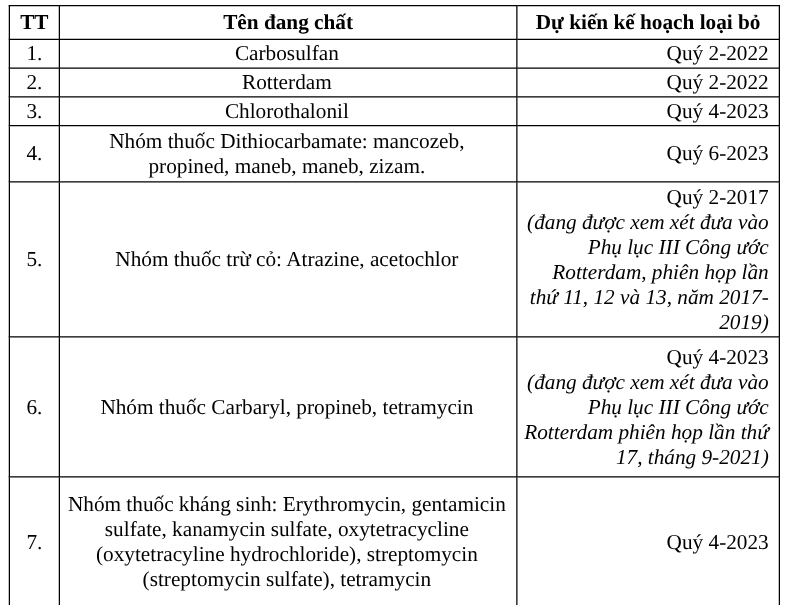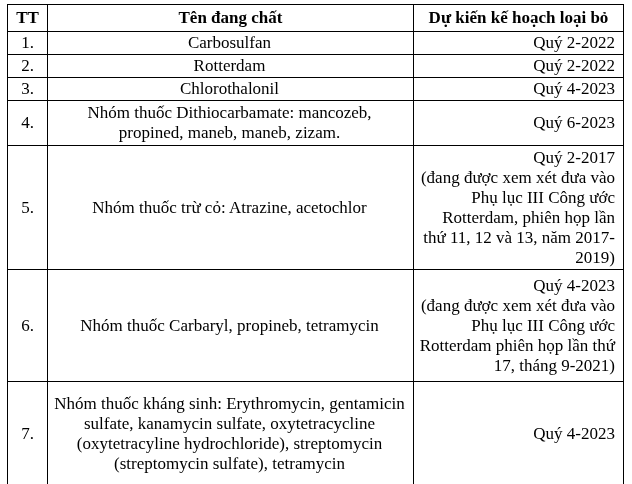--- a/index.html
+++ b/index.html
@@ -46,20 +46,21 @@
   }
   td.name {
     text-align: center;
     padding: 1px 8px 1px 6px;
   }
   td.plan {
     text-align: right;
     padding: 1px 8px 1px 5px;
   }
   td.plan .note {
+    font-style: italic;
   }
   
   tbody tr:nth-child(1) { height: 23px; }
   tbody tr:nth-child(2) { height: 22px; }
   tbody tr:nth-child(3) { height: 23px; }
   tbody tr:nth-child(4) { height: 45px; }
   tbody tr:nth-child(5) { height: 124px; }
   tbody tr:nth-child(6) { height: 112px; }
   tbody tr:nth-child(7) { height: 104px; }
 </style>

